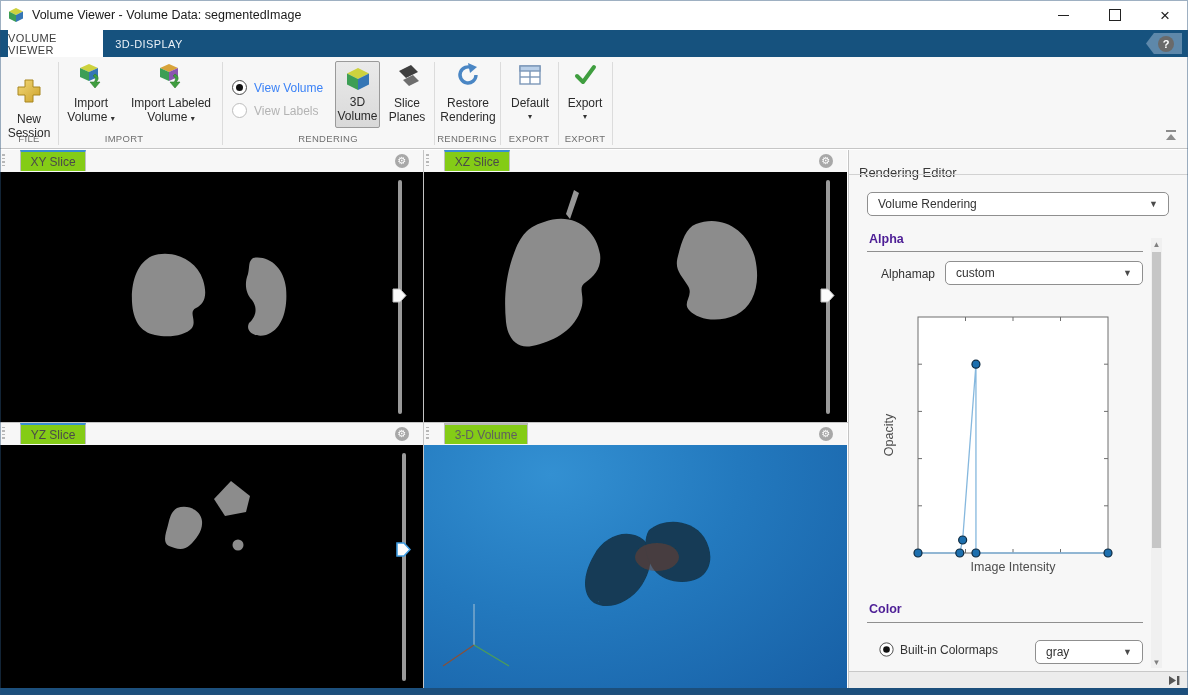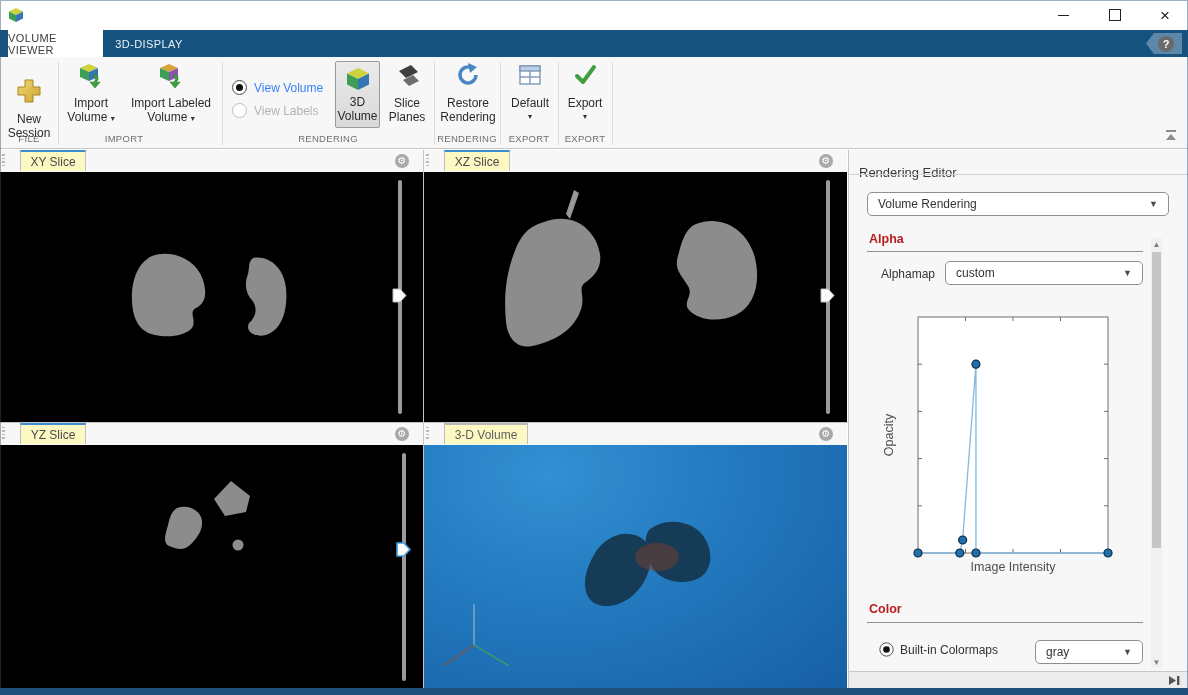--- a/index.html
+++ b/index.html
@@ -36,57 +36,58 @@
   .arrow-inline{font-size:8px;color:#333;}
   .tbtn{cursor:default;}
   .toggle-on{background:linear-gradient(#eaeaea,#d9d9d9);border:1px solid #9a9a9a;border-radius:2px;}
   .radio-dot{width:13px;height:13px;border-radius:50%;border:1px solid #4a4a4a;background:#fff;position:relative;}
   .radio-dot.on::after{content:"";position:absolute;left:3px;top:3px;width:7px;height:7px;border-radius:50%;background:#111;}
   .radio-dot.disabled{border-color:#bdbdbd;}
   .radio-label{font-size:12px;color:#3b82f6;}
   .radio-label.disabled{color:#b3b3b3;}
   
   .phead{height:22px;background:#f7f7f7;border-bottom:1px solid #adadad;}
-  .ptab{position:absolute;top:0;height:19px;background:#fef9c3;border:1px solid #bfbfbf;border-bottom:none;
+  .ptab{position:absolute;top:0;height:19px;background:#84cc16;border:1px solid #bfbfbf;border-bottom:none;
     border-top:2px solid #3A8FD2;display:flex;align-items:center;justify-content:center;
     font-size:12px;color:#4a4a4a;}
   .ptab.inactive{border-top-color:#b9b9b9;color:#5f5f5f;}
   .grip{width:3px;height:14px;background:repeating-linear-gradient(#b7b7b7 0 1.5px,transparent 1.5px 3.5px);}
   .gearbtn{width:14px;height:14px;border-radius:50%;background:#a8a8a8;color:#fff;font-size:10px;
     display:flex;align-items:center;justify-content:center;line-height:1;}
   .slice{background:#000;}
   .vol3d-bg{background:radial-gradient(ellipse at 30% 12%,#3390D2 0%,#2379BE 45%,#175FA5 100%);}
   .vdiv{background:#c4c4c4;}
   .slider-track{width:4px;background:#9a9a9a;border-radius:2px;}
   .slider-wrap{width:15px;}
   .bottomstrip{left:0;top:688px;width:1188px;height:7px;background:#1C4F7C;}
   .frame{left:0;top:0;width:1188px;height:695px;box-shadow:inset 0 0 0 1px rgba(40,80,120,.45);pointer-events:none;}
   
   .editor{left:848px;top:150px;width:340px;height:538px;background:#f7f7f7;border-left:1px solid #c4c4c4;}
   .ed-title{font-size:13px;color:#3a3a3a;}
   .ed-hr{height:1px;background:#8f8f8f;}
-  .ed-sec{font-size:12.5px;font-weight:bold;color:#b91c1c;}
+  .ed-sec{font-size:12.5px;font-weight:bold;color:#4c1d95;}
   .dd{background:#fff;border:1px solid #8f8f8f;border-radius:5px;display:flex;align-items:center;
     font-size:12px;color:#333;padding:0 10px;justify-content:space-between;}
   .dd .caret{font-size:9px;color:#4a4a4a;}
   .ed-label{font-size:12px;color:#333;}
   .sb-track{background:#f0f0f0;}
   .sb-thumb{background:#c6c6c6;}
   .sb-arrow{color:#808080;font-size:8px;display:flex;align-items:center;justify-content:center;}
   .ed-bottombar{background:#ececec;border-top:1px solid #c8c8c8;}
 </style>
 </head>
 <body>
 
 <div class="abs titlebar">
   <svg class="abs" style="left:8px;top:7px" width="16" height="16" viewBox="0 0 16 16">
     <polygon points="8,1 15,4.5 8,8 1,4.5" fill="#cdd23e"></polygon>
     <polygon points="1,4.5 8,8 8,15 1,11.5" fill="#3d9e55"></polygon>
     <polygon points="15,4.5 8,8 8,15 15,11.5" fill="#3576b5"></polygon>
   </svg>
+  <div class="abs title-text">Volume Viewer - Volume Data: segmentedImage</div>
   <div class="abs winbtn" style="left:1040px">
       <div class="min-glyph"></div>
     </div>
   <div class="abs winbtn" style="left:1092px">
       <div class="max-glyph"></div>
     </div>
   <div class="abs winbtn" style="left:1142px">
       <span class="close-glyph">×</span>
     </div>
 </div>

